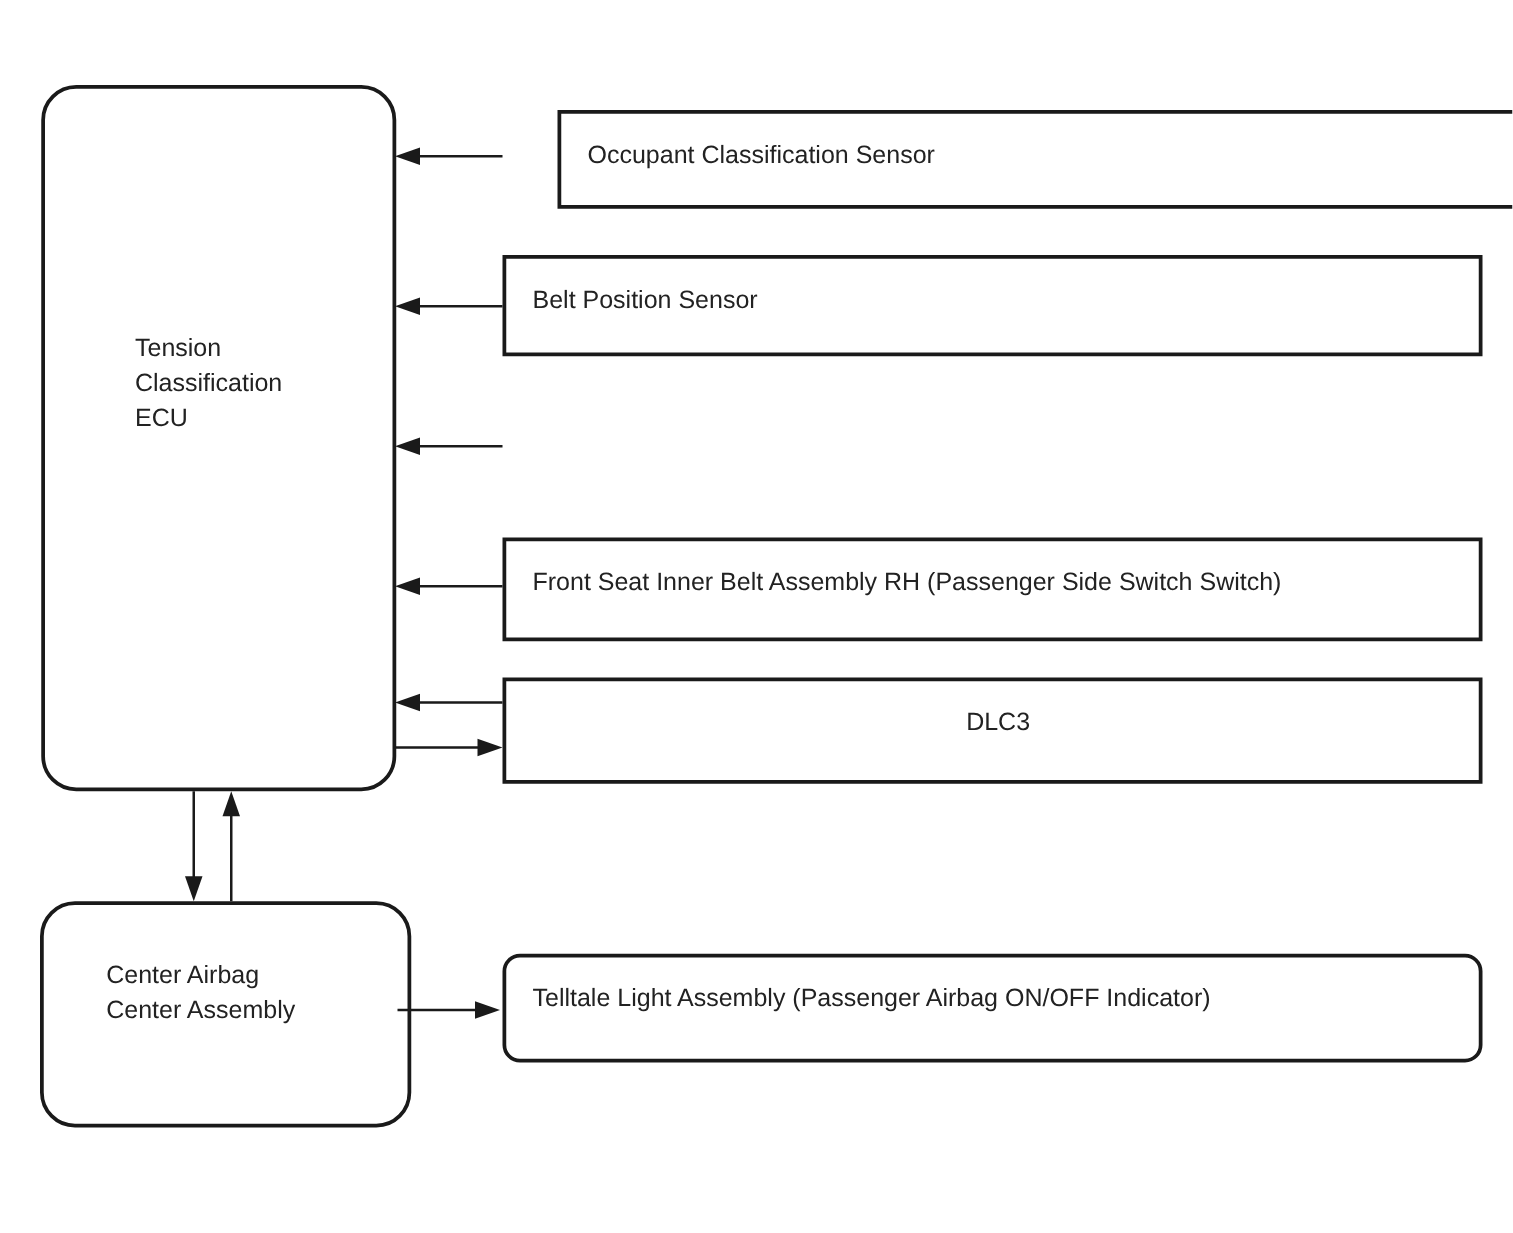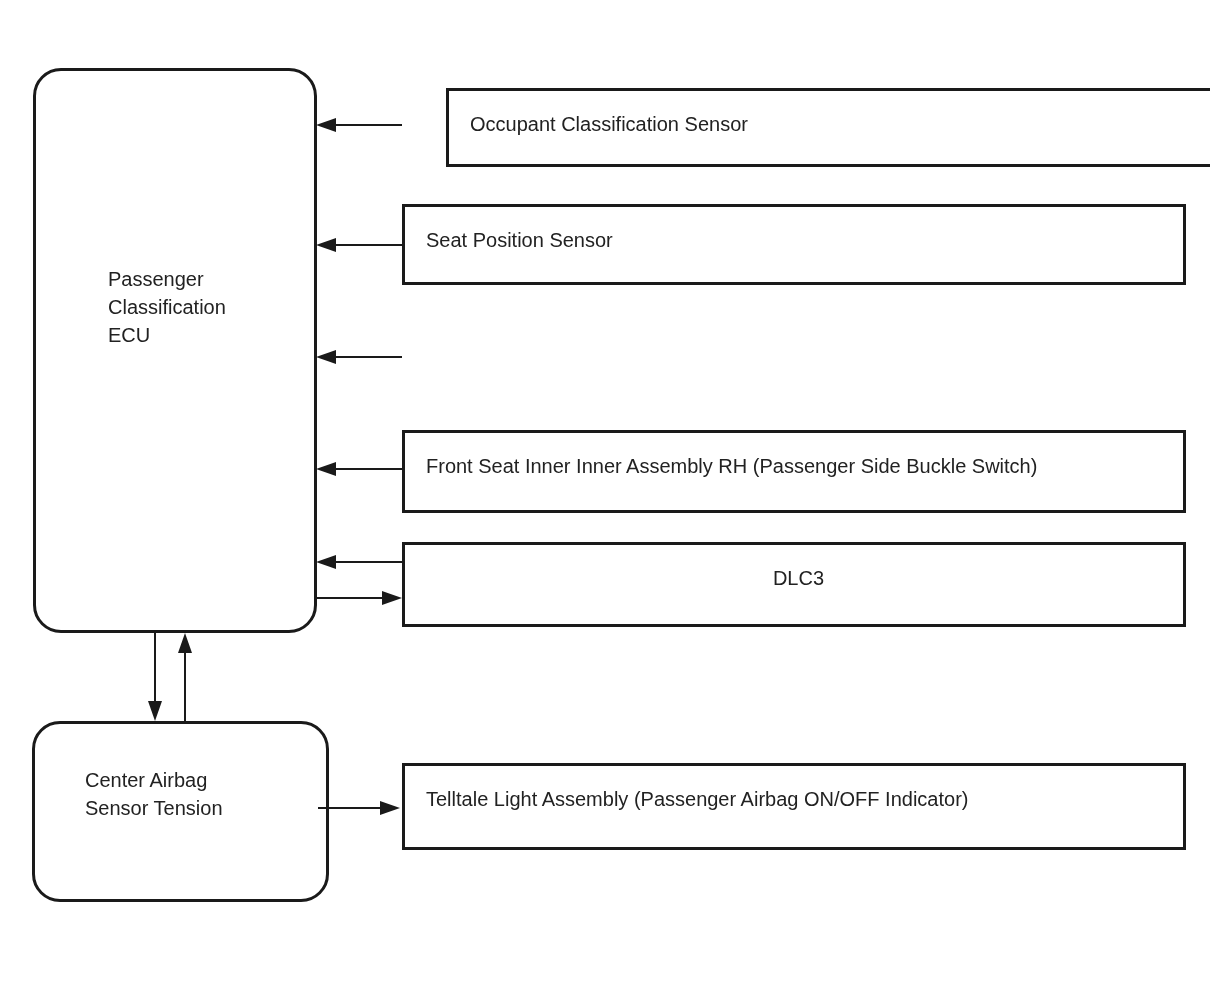--- a/index.html
+++ b/index.html
@@ -74,51 +74,51 @@
     border-top: 20px solid #1a1a1a;
   }
 </style>
 </head>
 <body>
 
 <div class="diagram">
 
   <div class="node rounded" style="left:33px; top:68px; width:284px; height:565px;">
     <div class="label-block" style="left:72px; top:194px;">
-      <div>Passenger</div>
+      <div>Tension</div>
       <div>Classification</div>
       <div>ECU</div>
     </div>
   </div>
 
   <div class="node rounded" style="left:32px; top:721px; width:297px; height:181px;">
     <div class="label-block" style="left:50px; top:42px;">
       <div>Center Airbag</div>
-      <div>Sensor Tension</div>
+      <div>Center Assembly</div>
     </div>
   </div>
 
   <div class="node rbox" style="top:88px; height:79px;margin-left:44px;">
     <span>Occupant Classification Sensor</span>
   </div>
 
   <div class="node rbox" style="top:204px; height:81px;">
-    <span>Seat Position Sensor</span>
+    <span>Belt Position Sensor</span>
   </div>
 
 
   <div class="node rbox" style="top:430px; height:83px;">
-    <span>Front Seat Inner Inner Assembly RH (Passenger Side Buckle Switch)</span>
+    <span>Front Seat Inner Belt Assembly RH (Passenger Side Switch Switch)</span>
   </div>
 
   <div class="node rbox" style="top:542px; height:85px;text-align:center;">
     <span>DLC3</span>
   </div>
 
-  <div class="node rbox" style="top:763px; height:87px;">
+  <div class="node rbox" style="top:763px; height:87px;border-radius:14px;">
     <span>Telltale Light Assembly (Passenger Airbag ON/OFF Indicator)</span>
   </div>
 
   <div class="hline" style="left:332px; top:124px; width:70px;"></div>
   <div class="arr arr-left" style="left:316px; top:118px;"></div>
 
   <div class="hline" style="left:332px; top:244px; width:70px;"></div>
   <div class="arr arr-left" style="left:316px; top:238px;"></div>
 
   <div class="hline" style="left:332px; top:356px; width:70px;"></div>

